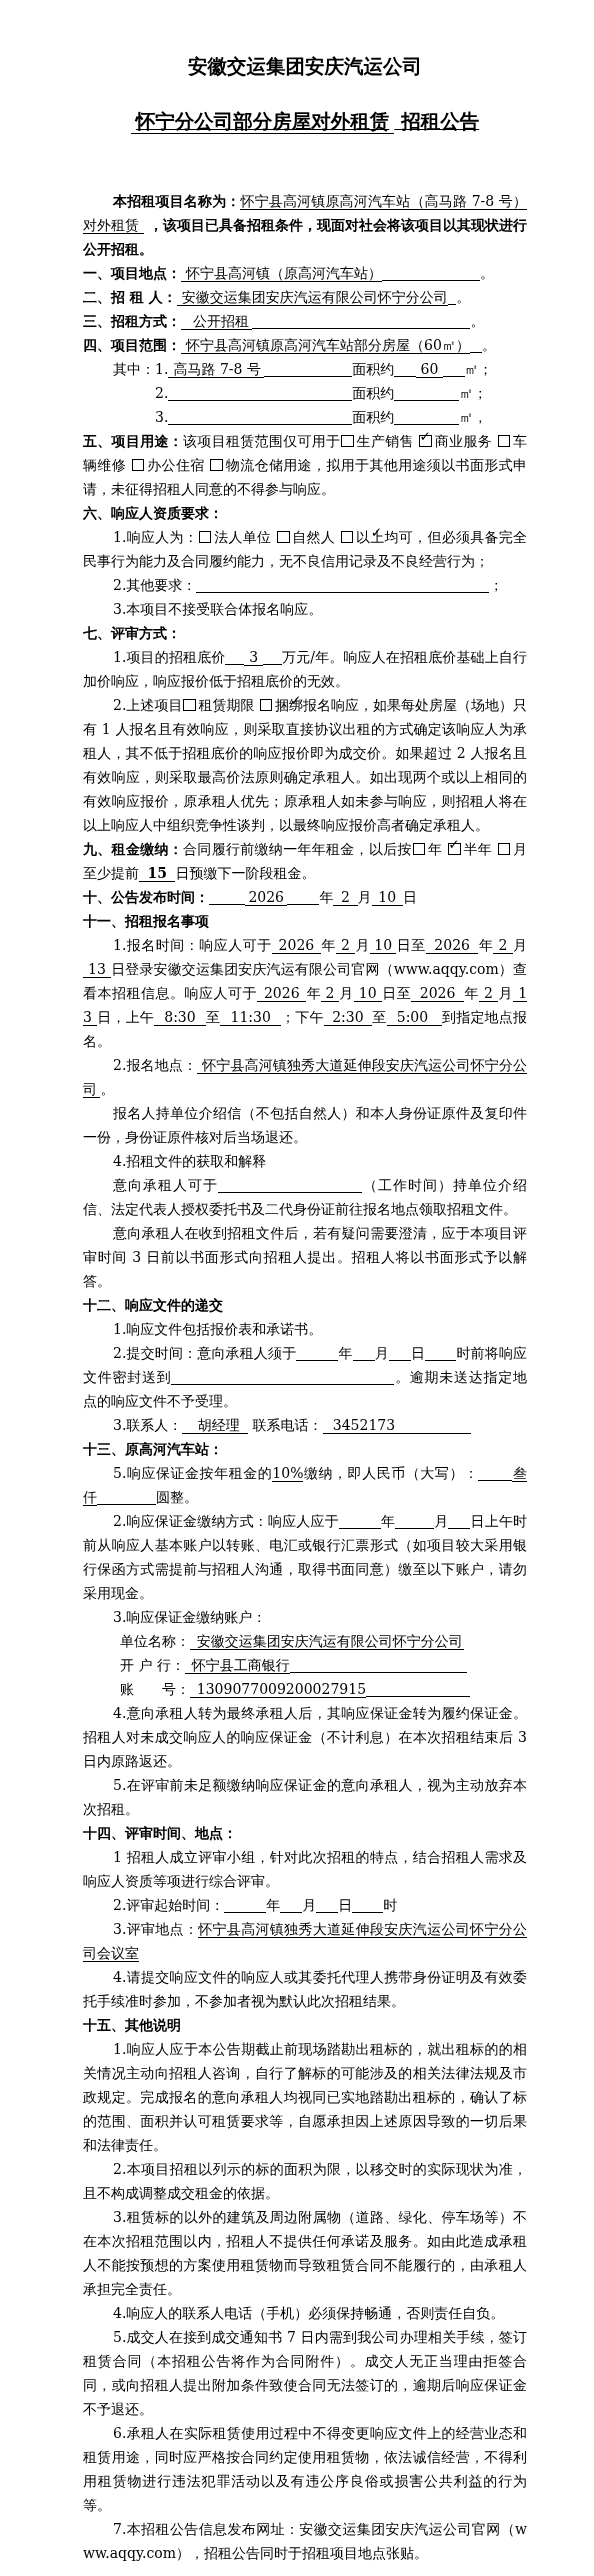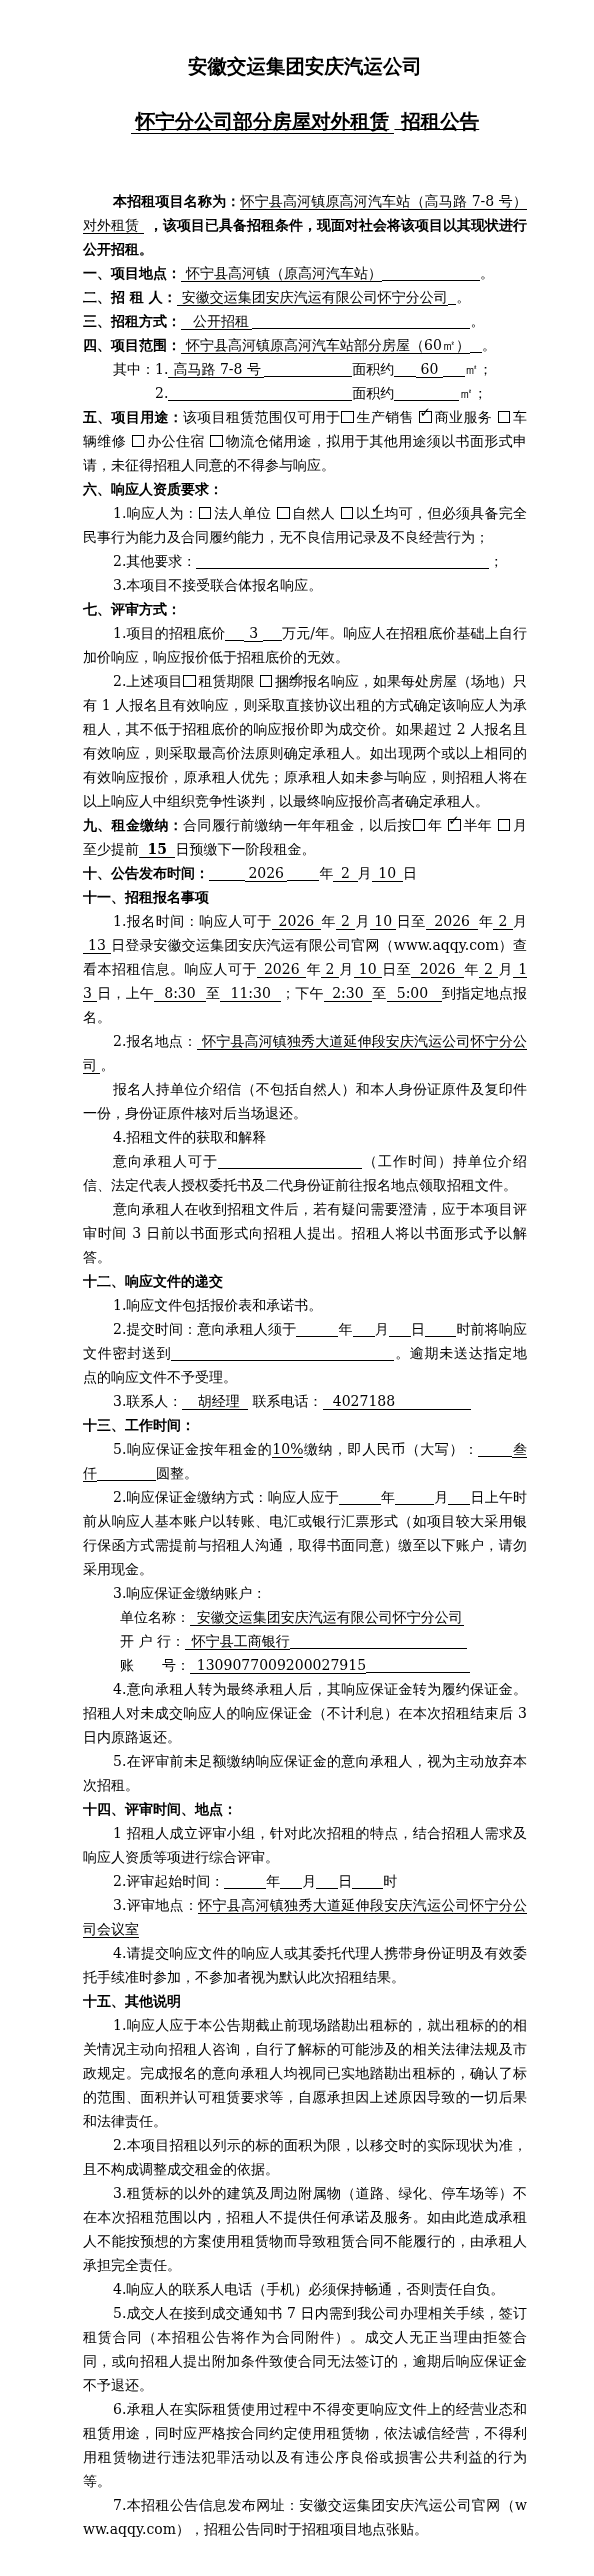--- a/index.html
+++ b/index.html
@@ -49,42 +49,43 @@
 <div class="page" id="doc">
     <div class="para t1"><span class="tx">安徽交运集团安庆汽运公司</span></div>
     <div class="para t2"><span class="u" style="padding-left: 5.1px; padding-right: 5.1px;">怀宁分公司部分房屋对外租赁</span><span class="tx"> 招租公告</span></div>
     <div class="para ind"><span class="tx b">本招租项目名称为：</span><span class="u" style="padding-right: 5.1px;">怀宁县高河镇原高河汽车站（高马路 7-8 号）对外租赁</span><span class="tx b"> ，该项目已具备招租条件，现面对社会将该项目以其现状进行公开招租。</span></div>
     <div class="para"><span class="tx b">一、项目地点：</span><span class="u" style="padding-left: 5.1px;">怀宁县高河镇（原高河汽车站）</span><span class="blank" style="width: 98px;"></span><span class="tx">。</span></div>
     <div class="para"><span class="tx b">二、招 租 人：</span><span class="u" style="padding-left: 5.1px;">安徽交运集团安庆汽运有限公司怀宁分公司</span><span class="blank" style="width: 8.5px;"></span><span class="tx">。</span></div>
     <div class="para"><span class="tx b">三、招租方式：</span><span class="u" style="padding-left: 12px; padding-right: 3.4px;">公开招租</span><span class="blank" style="width: 218px;"></span><span class="tx">。</span></div>
     <div class="para"><span class="tx b">四、项目范围：</span><span class="u" style="padding-left: 5.1px;">怀宁县高河镇原高河汽车站部分房屋（60㎡）</span><span class="blank" style="width: 12px;"></span><span class="tx">。</span></div>
     <div class="para ind"><span class="tx">其中：1.</span><span class="u" style="padding-left: 5.1px; padding-right: 3.4px;">高马路 7-8 号</span><span class="blank" style="width: 88px;"></span><span class="tx">面积约</span><span class="blank" style="width: 22px;"></span><span class="u" style="padding-left: 4.2px; padding-right: 4.2px;">60</span><span class="blank" style="width: 22px;"></span><span class="tx">㎡；</span></div>
     <div class="para ind2"><span class="tx">2.</span><span class="blank" style="width: 184px;"></span><span class="tx">面积约</span><span class="blank" style="width: 65px;"></span><span class="tx">㎡；</span></div>
+    <div class="para ind2"><span class="tx">3.</span><span class="blank" style="width: 184px;"></span><span class="tx">面积约</span><span class="blank" style="width: 65px;"></span><span class="tx">㎡，</span></div>
     <div class="para"><span class="tx b">五、项目用途：</span><span class="tx">该项目租赁范围仅可用于</span><span class="cb"></span><span class="tx">生产销售 </span><span class="cb on"><span class="mark">✓</span></span><span class="tx">商业服务 </span><span class="cb"></span><span class="tx">车辆维修 </span><span class="cb"></span><span class="tx">办公住宿 </span><span class="cb"></span><span class="tx">物流仓储用途，拟用于其他用途须以书面形式申请，未征得招租人同意的不得参与响应。</span></div>
     <div class="para"><span class="tx b">六、响应人资质要求：</span></div>
     <div class="para ind"><span class="tx">1.响应人为：</span><span class="cb"></span><span class="tx">法人单位 </span><span class="cb"></span><span class="tx">自然人 </span><span class="cb on"><span class="mark">✓</span></span><span class="tx">以上均可，但必须具备完全民事行为能力及合同履约能力，无不良信用记录及不良经营行为；</span></div>
     <div class="para ind"><span class="tx">2.其他要求：</span><span class="blank" style="width: 293px;"></span><span class="tx">；</span></div>
     <div class="para ind"><span class="tx">3.本项目不接受联合体报名响应。</span></div>
     <div class="para"><span class="tx b">七、评审方式：</span></div>
     <div class="para ind"><span class="tx">1.项目的招租底价</span><span class="blank" style="width: 18.7px;"></span><span class="u" style="padding-left: 5.1px; padding-right: 5.1px;">3</span><span class="blank" style="width: 18.7px;"></span><span class="tx">万元/年。响应人在招租底价基础上自行加价响应，响应报价低于招租底价的无效。</span></div>
     <div class="para ind"><span class="tx">2.上述项目</span><span class="cb"></span><span class="tx">租赁期限 </span><span class="cb on"><span class="mark">✓</span></span><span class="tx">捆绑报名响应，如果每处房屋（场地）只有 1 人报名且有效响应，则采取直接协议出租的方式确定该响应人为承租人，其不低于招租底价的响应报价即为成交价。如果超过 2 人报名且有效响应，则采取最高价法原则确定承租人。如出现两个或以上相同的有效响应报价，原承租人优先；原承租人如未参与响应，则招租人将在以上响应人中组织竞争性谈判，以最终响应报价高者确定承租人。</span></div>
     <div class="para"><span class="tx b">九、租金缴纳：</span><span class="tx">合同履行前缴纳一年年租金，以后按</span><span class="cb"></span><span class="tx">年 </span><span class="cb on"><span class="mark">✓</span></span><span class="tx">半年 </span><span class="cb"></span><span class="tx">月至少提前</span><span class="u" style="padding-left: 8.5px; padding-right: 8.5px; font-weight: bold;">15</span><span class="tx">日预缴下一阶段租金。</span></div>
     <div class="para"><span class="tx b">十、公告发布时间：</span><span class="blank" style="width: 36px;"></span><span class="u" style="padding-left: 3.4px; padding-right: 3.4px;">2026</span><span class="blank" style="width: 32px;"></span><span class="tx">年</span><span class="u" style="padding-left: 7.6px; padding-right: 7.6px;">2</span><span class="tx">月</span><span class="u" style="padding-left: 6.8px; padding-right: 6.8px;">10</span><span class="tx">日</span></div>
     <div class="para"><span class="tx b">十一、招租报名事项</span></div>
     <div class="para ind"><span class="tx">1.报名时间：响应人可于</span><span class="u" style="padding-left: 6.8px; padding-right: 6.8px;">2026</span><span class="tx">年</span><span class="u" style="padding-left: 5.1px; padding-right: 5.1px;">2</span><span class="tx">月</span><span class="u" style="padding-left: 4.2px; padding-right: 4.2px;">10</span><span class="tx">日至</span><span class="u" style="padding-left: 8.5px; padding-right: 8.5px;">2026</span><span class="tx">年</span><span class="u" style="padding-left: 5.1px; padding-right: 5.1px;">2</span><span class="tx">月</span><span class="u" style="padding-left: 5.1px; padding-right: 5.1px;">13</span><span class="tx">日登录安徽交运集团安庆汽运有限公司官网（www.aqqy.com）查看本招租信息。响应人可于</span><span class="u" style="padding-left: 6.8px; padding-right: 6.8px;">2026</span><span class="tx">年</span><span class="u" style="padding-left: 4.2px; padding-right: 4.2px;">2</span><span class="tx">月</span><span class="u" style="padding-left: 5.1px; padding-right: 5.1px;">10</span><span class="tx">日至</span><span class="u" style="padding-left: 8.5px; padding-right: 8.5px;">2026</span><span class="tx">年</span><span class="u" style="padding-left: 5.1px; padding-right: 5.1px;">2</span><span class="tx">月</span><span class="u" style="padding-left: 5.1px; padding-right: 5.1px;">13</span><span class="tx">日，上午</span><span class="u" style="padding-left: 10.2px; padding-right: 10.2px;">8:30</span><span class="tx">至</span><span class="u" style="padding-left: 10.2px; padding-right: 10.2px;">11:30</span><span class="tx">；下午</span><span class="u" style="padding-left: 8.5px; padding-right: 8.5px;">2:30</span><span class="tx">至</span><span class="u" style="padding-left: 10.2px; padding-right: 13.6px;">5:00</span><span class="tx">到指定地点报名。</span></div>
     <div class="para ind"><span class="tx">2.报名地点：</span><span class="u" style="padding-left: 5.1px; padding-right: 3.4px;">怀宁县高河镇独秀大道延伸段安庆汽运公司怀宁分公司</span><span class="tx">。</span></div>
     <div class="para ind"><span class="tx">报名人持单位介绍信（不包括自然人）和本人身份证原件及复印件一份，身份证原件核对后当场退还。</span></div>
     <div class="para ind"><span class="tx">4.招租文件的获取和解释</span></div>
     <div class="para ind"><span class="tx">意向承租人可于</span><span class="blank" style="width: 144px;"></span><span class="tx">（工作时间）持单位介绍信、法定代表人授权委托书及二代身份证前往报名地点领取招租文件。</span></div>
     <div class="para ind"><span class="tx">意向承租人在收到招租文件后，若有疑问需要澄清，应于本项目评审时间 3 日前以书面形式向招租人提出。招租人将以书面形式予以解答。</span></div>
     <div class="para"><span class="tx b">十二、响应文件的递交</span></div>
     <div class="para ind"><span class="tx">1.响应文件包括报价表和承诺书。</span></div>
     <div class="para ind"><span class="tx">2.提交时间：意向承租人须于</span><span class="blank" style="width: 42px;"></span><span class="tx">年</span><span class="blank" style="width: 22px;"></span><span class="tx">月</span><span class="blank" style="width: 22px;"></span><span class="tx">日</span><span class="blank" style="width: 31px;"></span><span class="tx">时前将响应文件密封送到</span><span class="blank" style="width: 223px;"></span><span class="tx">。逾期未送达指定地点的响应文件不予受理。</span></div>
-    <div class="para ind"><span class="tx">3.联系人：</span><span class="u" style="padding-left: 15.3px; padding-right: 8.5px;">胡经理</span><span class="tx"> 联系电话：</span><span class="u" style="padding-left: 10.2px; padding-right: 76px;">4027188</span></div>
-    <div class="para"><span class="tx b">十三、工作时间：</span></div>
+    <div class="para ind"><span class="tx">3.联系人：</span><span class="u" style="padding-left: 15.3px; padding-right: 8.5px;">胡经理</span><span class="tx"> 联系电话：</span><span class="u" style="padding-left: 10.2px; padding-right: 76px;">3452173</span></div>
+    <div class="para"><span class="tx b">十三、原高河汽车站：</span></div>
     <div class="para ind"><span class="tx">5.响应保证金按年租金的</span><span class="u">10%</span><span class="tx">缴纳，即人民币（大写）：</span><span class="blank" style="width: 34px;"></span><span class="u">叁仟</span><span class="blank" style="width: 59px;"></span><span class="tx">圆整。</span></div>
     <div class="para ind"><span class="tx">2.响应保证金缴纳方式：响应人应于</span><span class="blank" style="width: 42px;"></span><span class="tx">年</span><span class="blank" style="width: 39px;"></span><span class="tx">月</span><span class="blank" style="width: 22px;"></span><span class="tx">日上午时前从响应人基本账户以转账、电汇或银行汇票形式（如项目较大采用银行保函方式需提前与招租人沟通，取得书面同意）缴至以下账户，请勿采用现金。</span></div>
     <div class="para ind"><span class="tx">3.响应保证金缴纳账户：</span></div>
     <div class="para acct"><span class="tx">单位名称：</span><span class="u" style="padding-left: 6.8px; padding-right: 1.7px;">安徽交运集团安庆汽运有限公司怀宁分公司</span></div>
     <div class="para acct"><span class="tx">开 户 行：</span><span class="u" style="padding-left: 6.8px;">怀宁县工商银行</span><span class="blank" style="width: 177px;"></span></div>
     <div class="para acct"><span class="tx">账　　号：</span><span class="u" style="padding-left: 6.8px;">1309077009200027915</span><span class="blank" style="width: 104px;"></span></div>
     <div class="para ind"><span class="tx">4.意向承租人转为最终承租人后，其响应保证金转为履约保证金。招租人对未成交响应人的响应保证金（不计利息）在本次招租结束后 3 日内原路返还。</span></div>
     <div class="para ind"><span class="tx">5.在评审前未足额缴纳响应保证金的意向承租人，视为主动放弃本次招租。</span></div>
     <div class="para"><span class="tx b">十四、评审时间、地点：</span></div>
     <div class="para ind"><span class="tx">1 招租人成立评审小组，针对此次招租的特点，结合招租人需求及响应人资质等项进行综合评审。</span></div>

